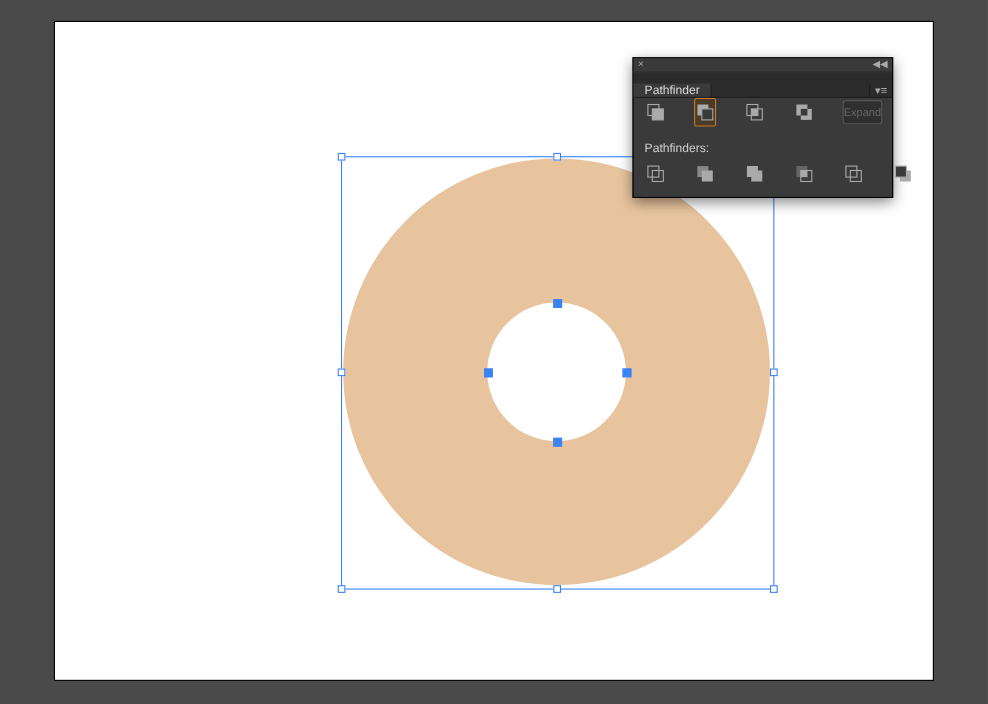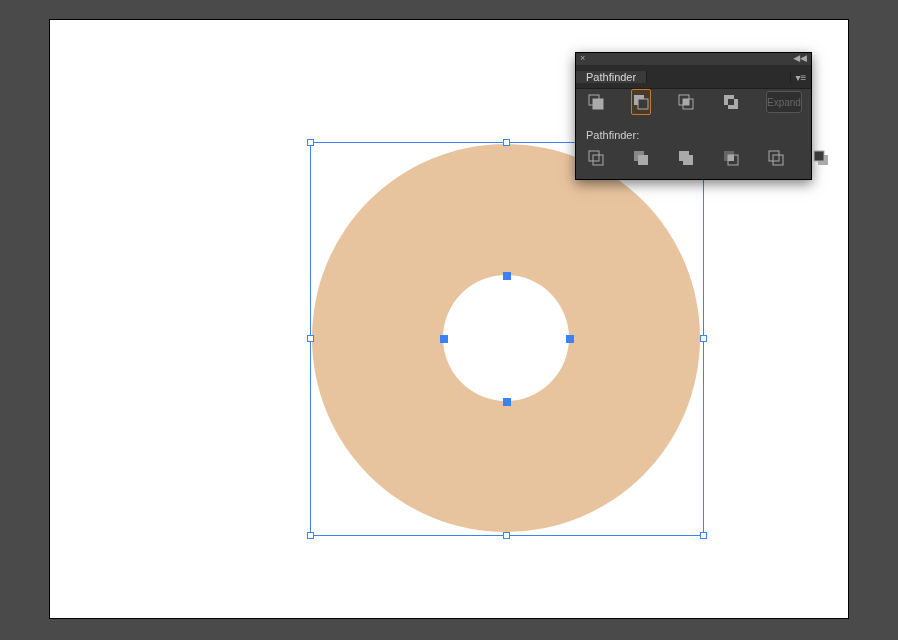--- a/index.html
+++ b/index.html
@@ -15,21 +15,21 @@
   .h-tl{left:-4px;top:-4px;} .h-tm{left:calc(50% - 4px);top:-4px;} .h-tr{right:-4px;top:-4px;}
   .h-ml{left:-4px;top:calc(50% - 4px);} .h-mr{right:-4px;top:calc(50% - 4px);}
   .h-bl{left:-4px;bottom:-4px;} .h-bm{left:calc(50% - 4px);bottom:-4px;} .h-br{right:-4px;bottom:-4px;}
   
   .anchor{position:absolute;width:6px;height:6px;background:#3b82f6;border:1px solid #3b82f6;pointer-events:none;}
   
   .panel{position:absolute;left:575px;top:52px;width:235px;background:#3a3a3a;border:1px solid #000;color:#ccc;font-size:11px;box-shadow:0 4px 12px rgba(0,0,0,.5);}
   .panel-top{height:12px;background:#3a3a3a;border-bottom:1px solid #2a2a2a;position:relative;}
   .close-x{position:absolute;left:4px;top:0;font-size:9px;color:#aaa;cursor:default;}
   .collapse{position:absolute;right:4px;top:0;font-size:9px;color:#aaa;}
-  .tab-row{height:22px;background:#2b2b2b;display:flex;align-items:center;border-bottom:1px solid #1e1e1e;}
+  .tab-row{height:22px;background:#2b2b2b;display:flex;align-items:flex-end;border-bottom:1px solid #1e1e1e;}
   .tab{background:#3a3a3a;border-right:1px solid #1e1e1e;padding:0 10px;display:flex;align-items:center;font-size:11px;color:#d8d8d8;}
   .tab-rest{flex:1;}
   .menu-btn{width:20px;display:flex;align-items:center;justify-content:center;color:#aaa;font-size:10px;border-left:1px solid #1e1e1e;}
   .section-label{padding:6px 10px 4px;color:#cfcfcf;}
   .icon-row{display:flex;align-items:center;padding:0 10px 8px;gap:25px;}
   .pf-icon{width:24px;height:24px;display:flex;align-items:center;justify-content:center;border:1px solid transparent;border-radius:2px;cursor:default;}
   .pf-icon.selected{border-color:#c57a2c;background:#4a3a2a;}
   .pf-icon svg{display:block;}
   .expand-btn{margin-left:auto;width:62px;height:20px;background:#2f2f2f;border:1px solid #555;color:#666;font-size:10px;display:flex;align-items:center;justify-content:center;border-radius:3px;}
 </style>
@@ -97,21 +97,21 @@
     <div class="pf-icon">
       <svg width="18" height="18">
           <rect x="2" y="2" width="10" height="10" fill="#aaa"></rect>
           <rect x="6" y="6" width="10" height="10" fill="#aaa"></rect>
           <rect x="6" y="6" width="6" height="6" fill="#3a3a3a"></rect>
         </svg>
     </div>
     <div class="expand-btn">Expand</div>
   </div>
 
-  <div class="section-label">Pathfinder:</div>
+  <div class="section-label">Pathfinders:</div>
   <div class="icon-row">
     <div class="pf-icon">
       <svg width="18" height="18">
           <rect x="2" y="2" width="10" height="10" fill="none" stroke="#aaa"></rect>
           <rect x="6" y="6" width="10" height="10" fill="none" stroke="#aaa"></rect>
         </svg>
     </div>
     <div class="pf-icon">
       <svg width="18" height="18">
           <rect x="2" y="2" width="10" height="10" fill="#888"></rect>

